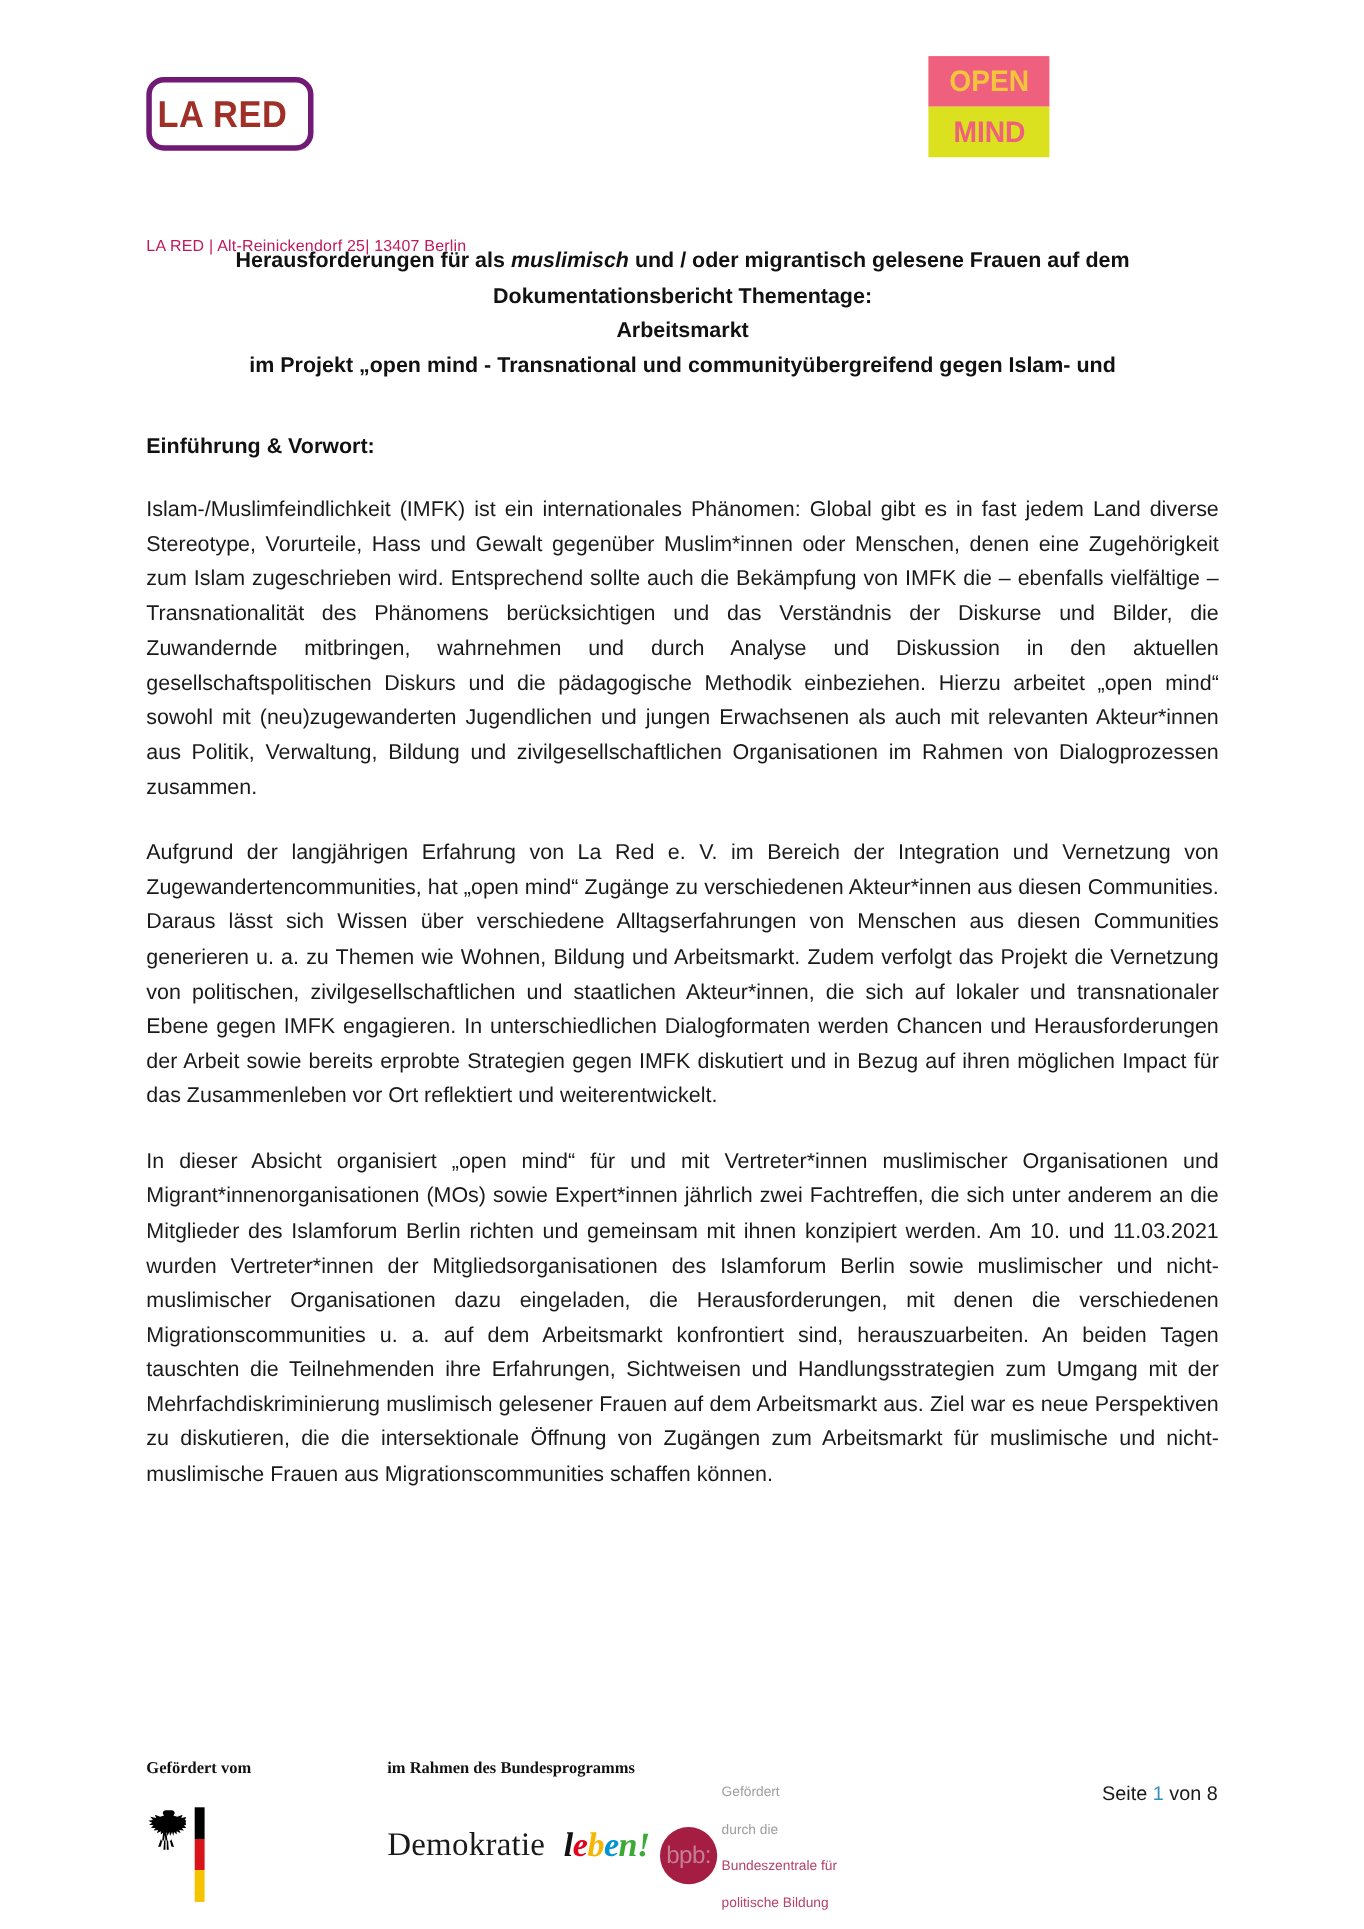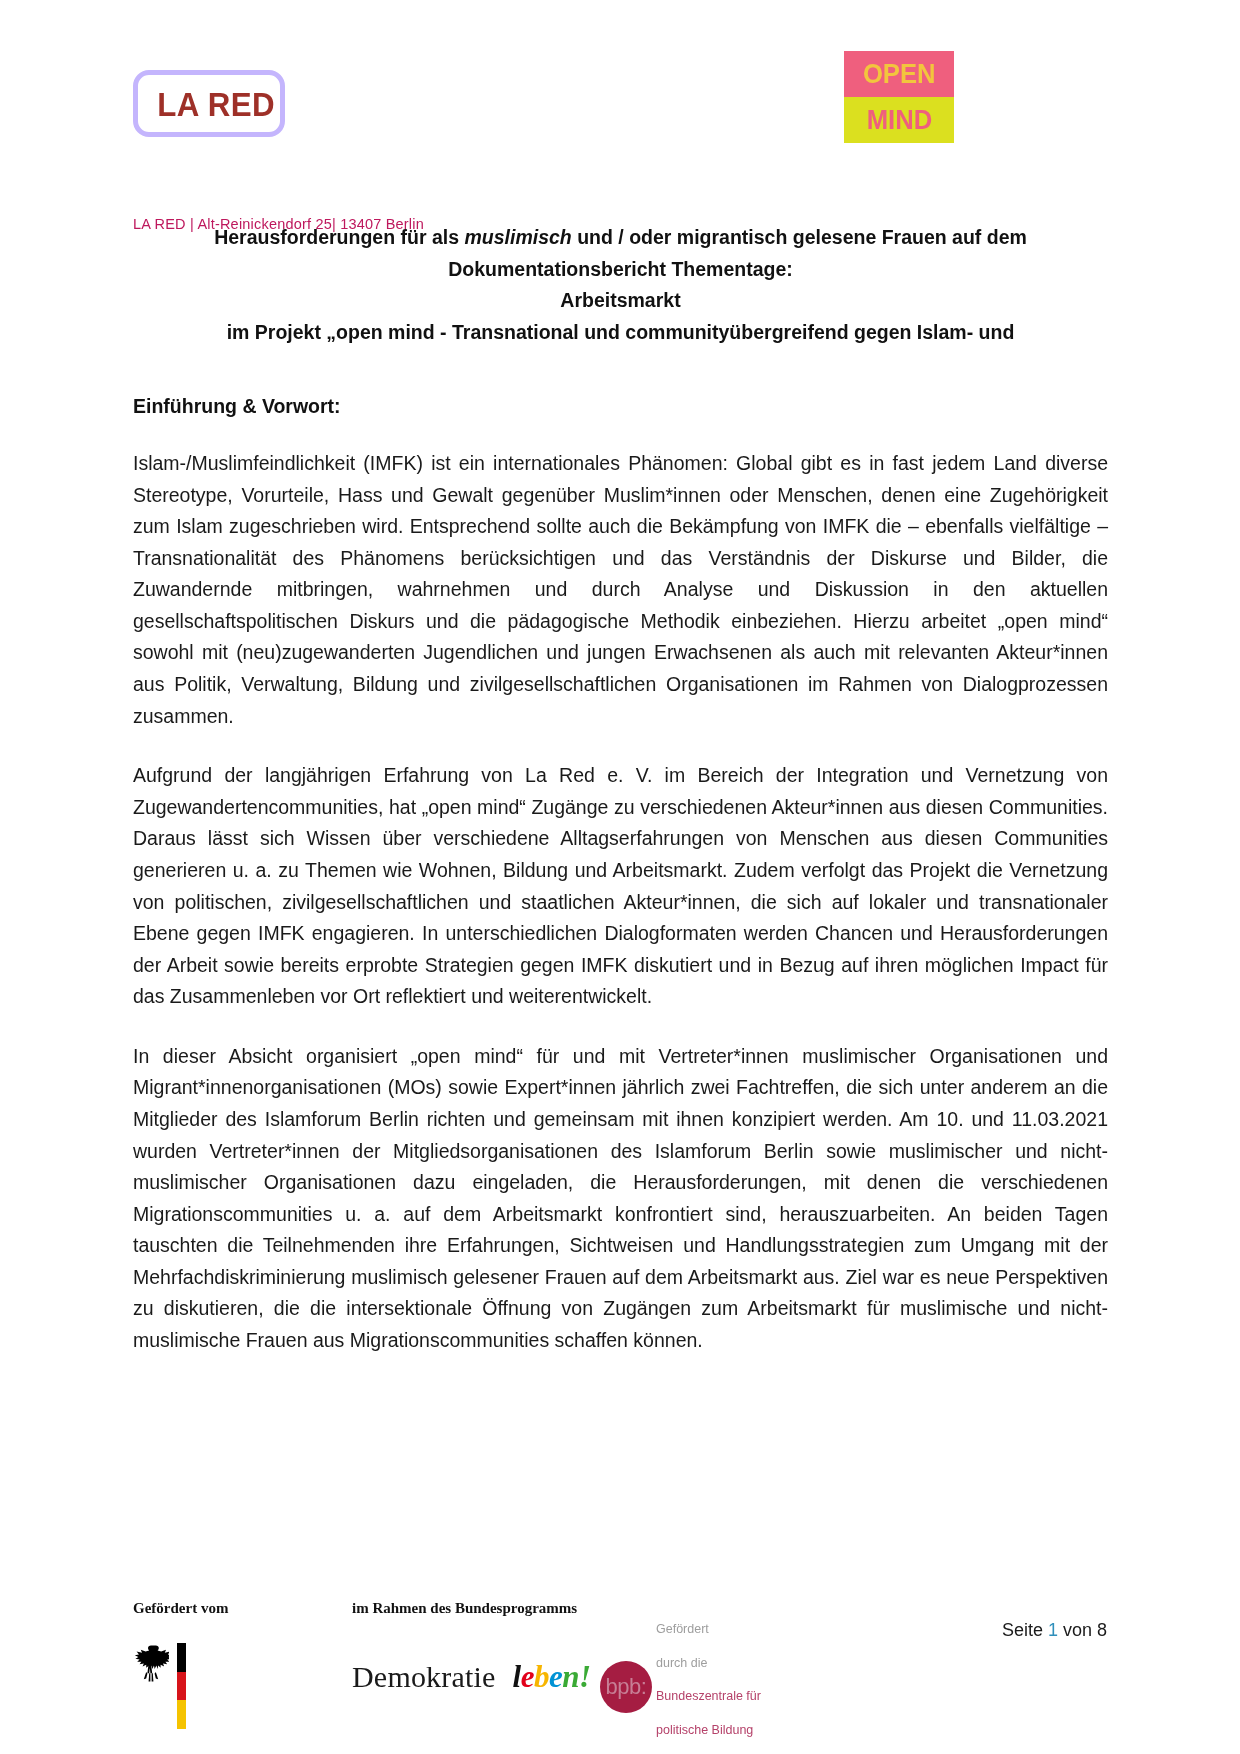--- a/index.html
+++ b/index.html
@@ -29,25 +29,25 @@
     width: 1240px;
     height: 150px;
   }
 
   .lared-logo {
     position: absolute;
     left: 133px;
     top: 30px;
     width: 152px;
     height: 67px;
-    border: 5px solid #c4b5fd;
+    border: 5px solid #701a75;
     border-radius: 16px;
     display: flex;
     align-items: center;
-    justify-content: flex-end;
+    justify-content: flex-start;
   }
   .lared-logo .lared-text {
     font-family: "Liberation Sans", sans-serif;
     font-weight: bold;
     font-size: 34px;
     letter-spacing: 0.5px;
     color: #9e3028;
     line-height: 1;
     transform: scaleX(0.92);
   }

